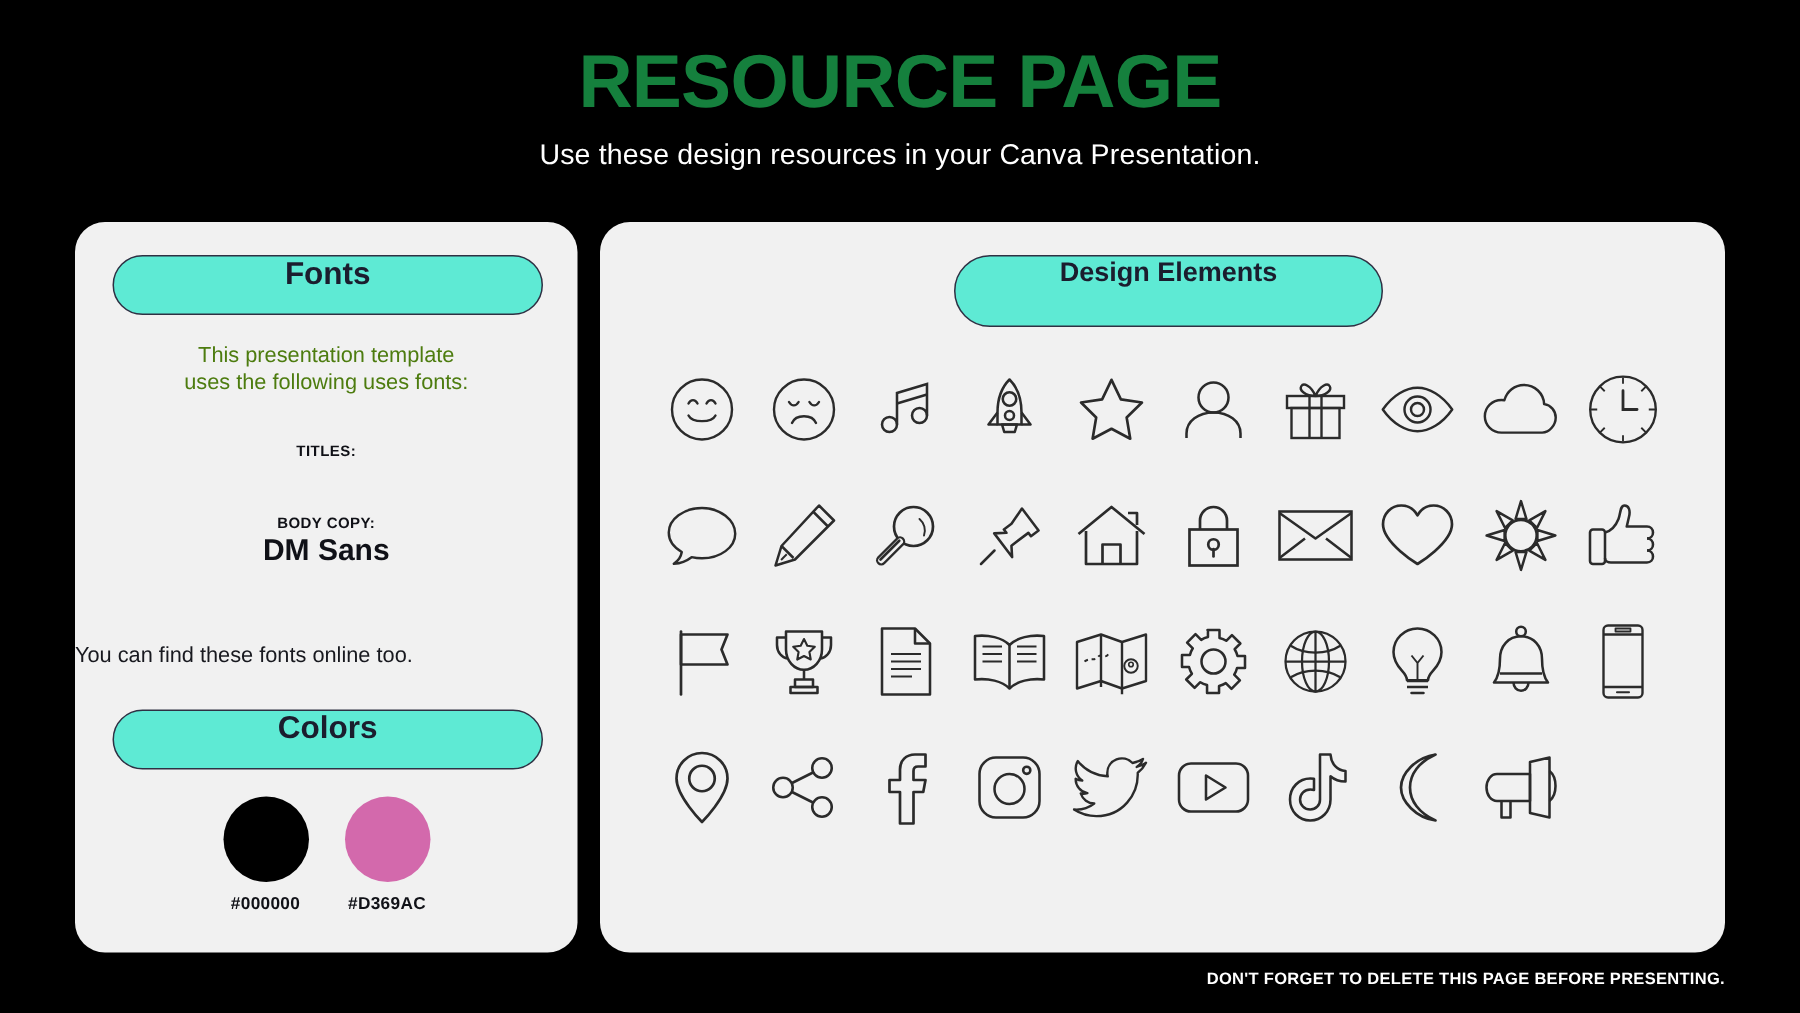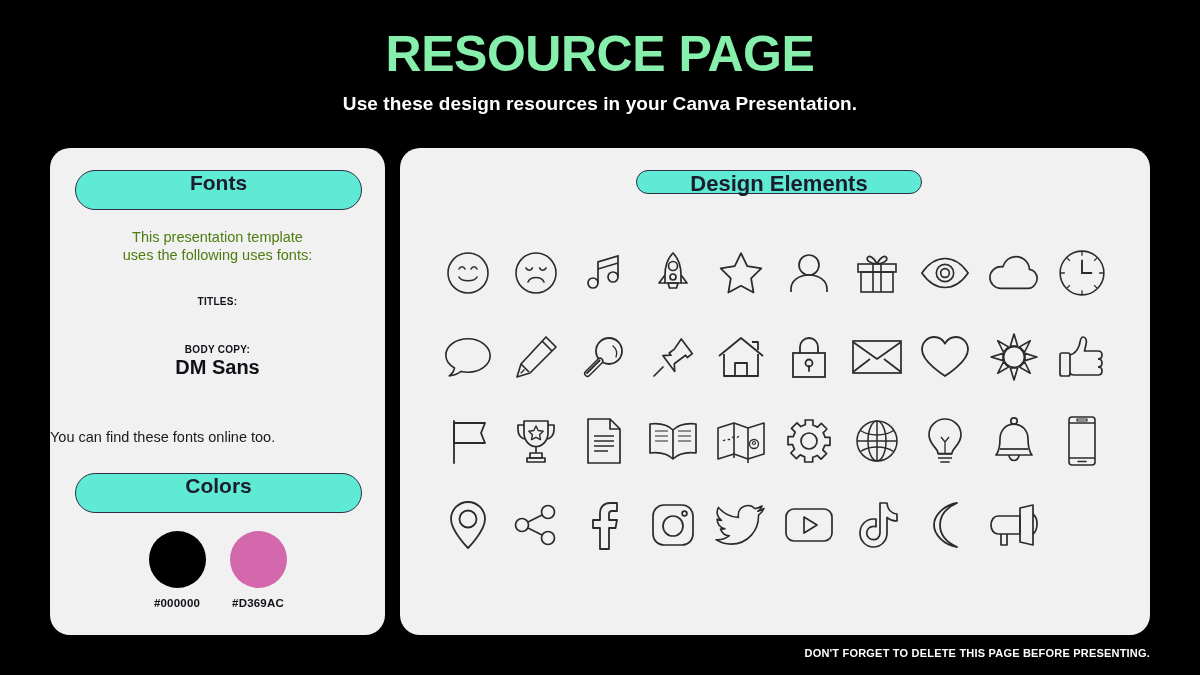--- a/index.html
+++ b/index.html
@@ -7,28 +7,28 @@
     width:1200px; height:675px;
     background:#000;
     font-family:"Liberation Sans", sans-serif;
     overflow:hidden;
   }
   .slide { position:relative; width:1200px; height:675px; background:#000; }
 
   
   .page-title {
     position:absolute; top:28px; left:0; width:1200px;
-    text-align:center; color:#86efac;
+    text-align:center; color:#15803d;
     font-size:50px; font-weight:bold; letter-spacing:-0.5px;
     line-height:1.05;
   }
   .page-subtitle {
     position:absolute; top:93px; left:0; width:1200px;
     text-align:center; color:#fff;
-    font-size:19px; font-weight:700; letter-spacing:0.1px;
+    font-size:19px; font-weight:400; letter-spacing:0.1px;
   }
 
   
   .panel {
     position:absolute;
     background:#F1F1F1;
     border-radius:20px;
   }
   .panel-left  { left:50px;  top:148px; width:335px; height:487px; }
   .panel-right { left:400px; top:148px; width:750px; height:487px; }
@@ -37,21 +37,21 @@
   .pill {
     border:1.6px solid #2E3043;
     border-radius:999px;
     background:#5eead4;
     display:flex; align-items:flex-start; justify-content:center;
     color:#1B1D2E;
     font-weight:bold;
   }
   .pill-fonts   { position:absolute; left:25px; top:22px; width:287px; height:40px; font-size:21px; }
   .pill-colors  { position:absolute; left:25px; top:325px; width:287px; height:40px; font-size:21px; }
-  .pill-design  { position:absolute; left:236px; top:22px; width:286px; height:24px; font-size:22px; }
+  .pill-design  { position:absolute; left:236px; top:22px; width:286px; height:48px; font-size:18px; }
 
   
   .intro {
     position:absolute; left:0; top:80px; width:335px;
     text-align:center; color:#4d7c0f;
     font-size:14.5px; line-height:1.25;
   }
   .font-block { position:absolute; left:0; width:335px; text-align:center; color:#101117; }
   .font-block-titles { top:148px; }
   .font-block-body   { top:196px; }

